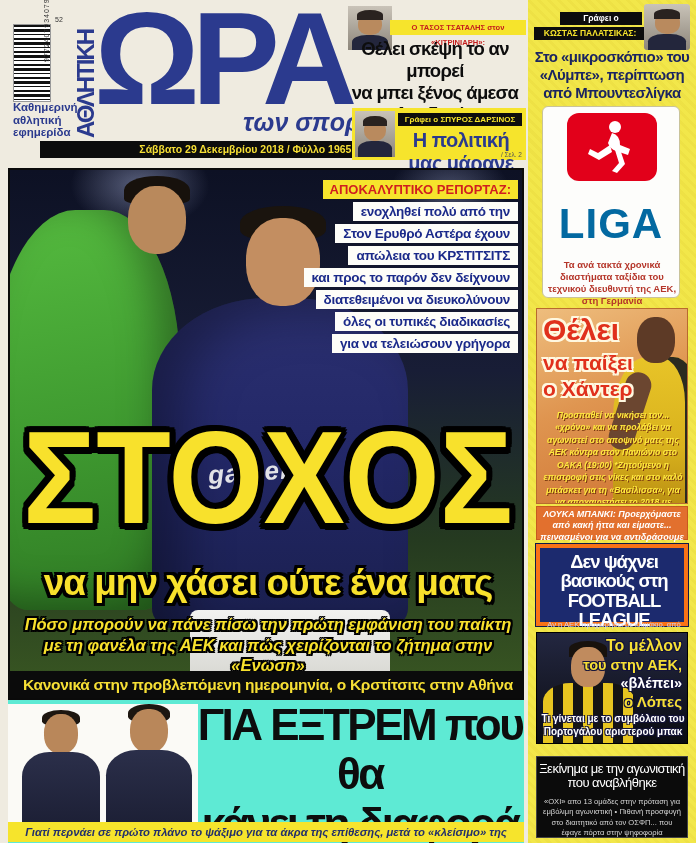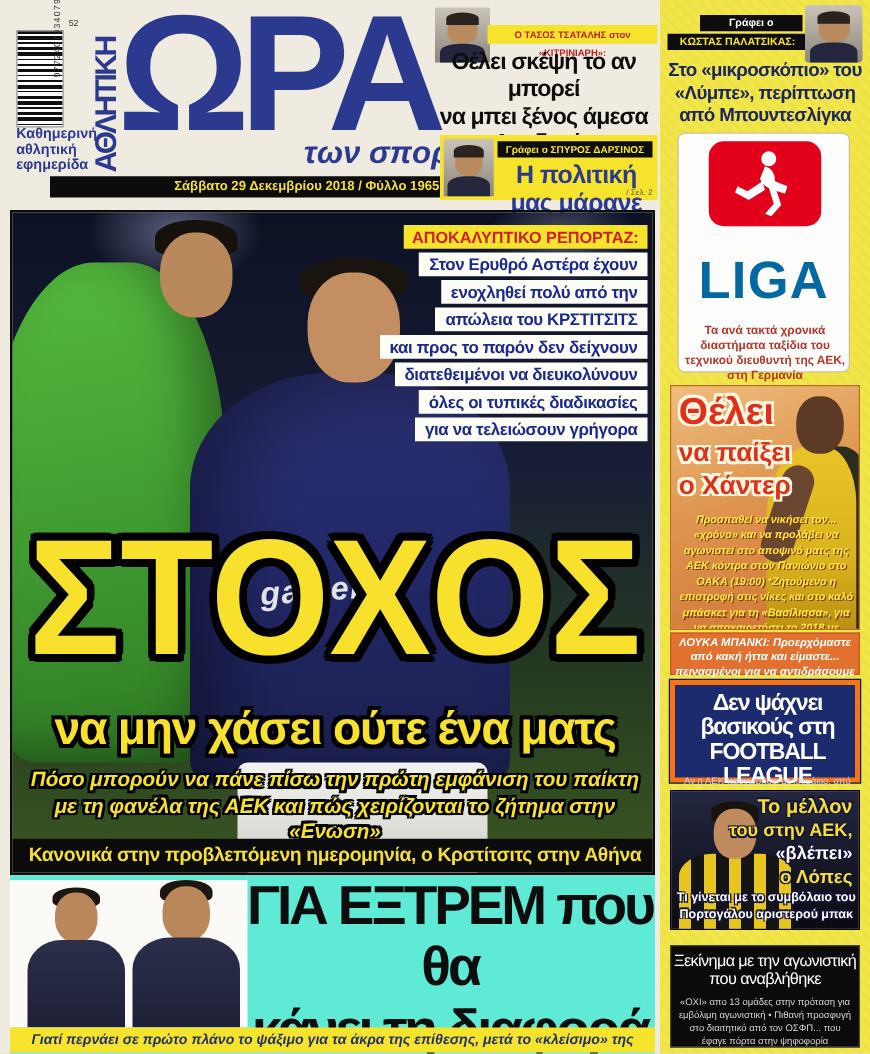--- a/index.html
+++ b/index.html
@@ -210,22 +210,22 @@
     <div class="gk-hair"></div>
     <div class="gk-head"></div>
     <div class="pl-torso"></div>
     <div class="pl-hair"></div>
     <div class="pl-head"></div>
     <div class="pl-shorts"></div>
     <div class="jersey-text">gamenet</div>
 
     <div class="report">
       <div><span class="report-kicker">ΑΠΟΚΑΛΥΠΤΙΚΟ ΡΕΠΟΡΤΑΖ:</span></div>
+      <div class="report-line"><span>ενοχληθεί πολύ από την</span></div>
       <div class="report-line"><span>Στον Ερυθρό Αστέρα έχουν</span></div>
-      <div class="report-line"><span>ενοχληθεί πολύ από την</span></div>
       <div class="report-line"><span>απώλεια του ΚΡΣΤΙΤΣΙΤΣ</span></div>
       <div class="report-line"><span>και προς το παρόν δεν δείχνουν</span></div>
       <div class="report-line"><span>διατεθειμένοι να διευκολύνουν</span></div>
       <div class="report-line"><span>όλες οι τυπικές διαδικασίες</span></div>
       <div class="report-line"><span>για να τελειώσουν γρήγορα</span></div>
     </div>
 
     <div class="stoxos o5">ΣΤΟΧΟΣ</div>
     <div class="sub-head o3">να μην χάσει ούτε ένα ματς</div>
     <div class="deck o2">

